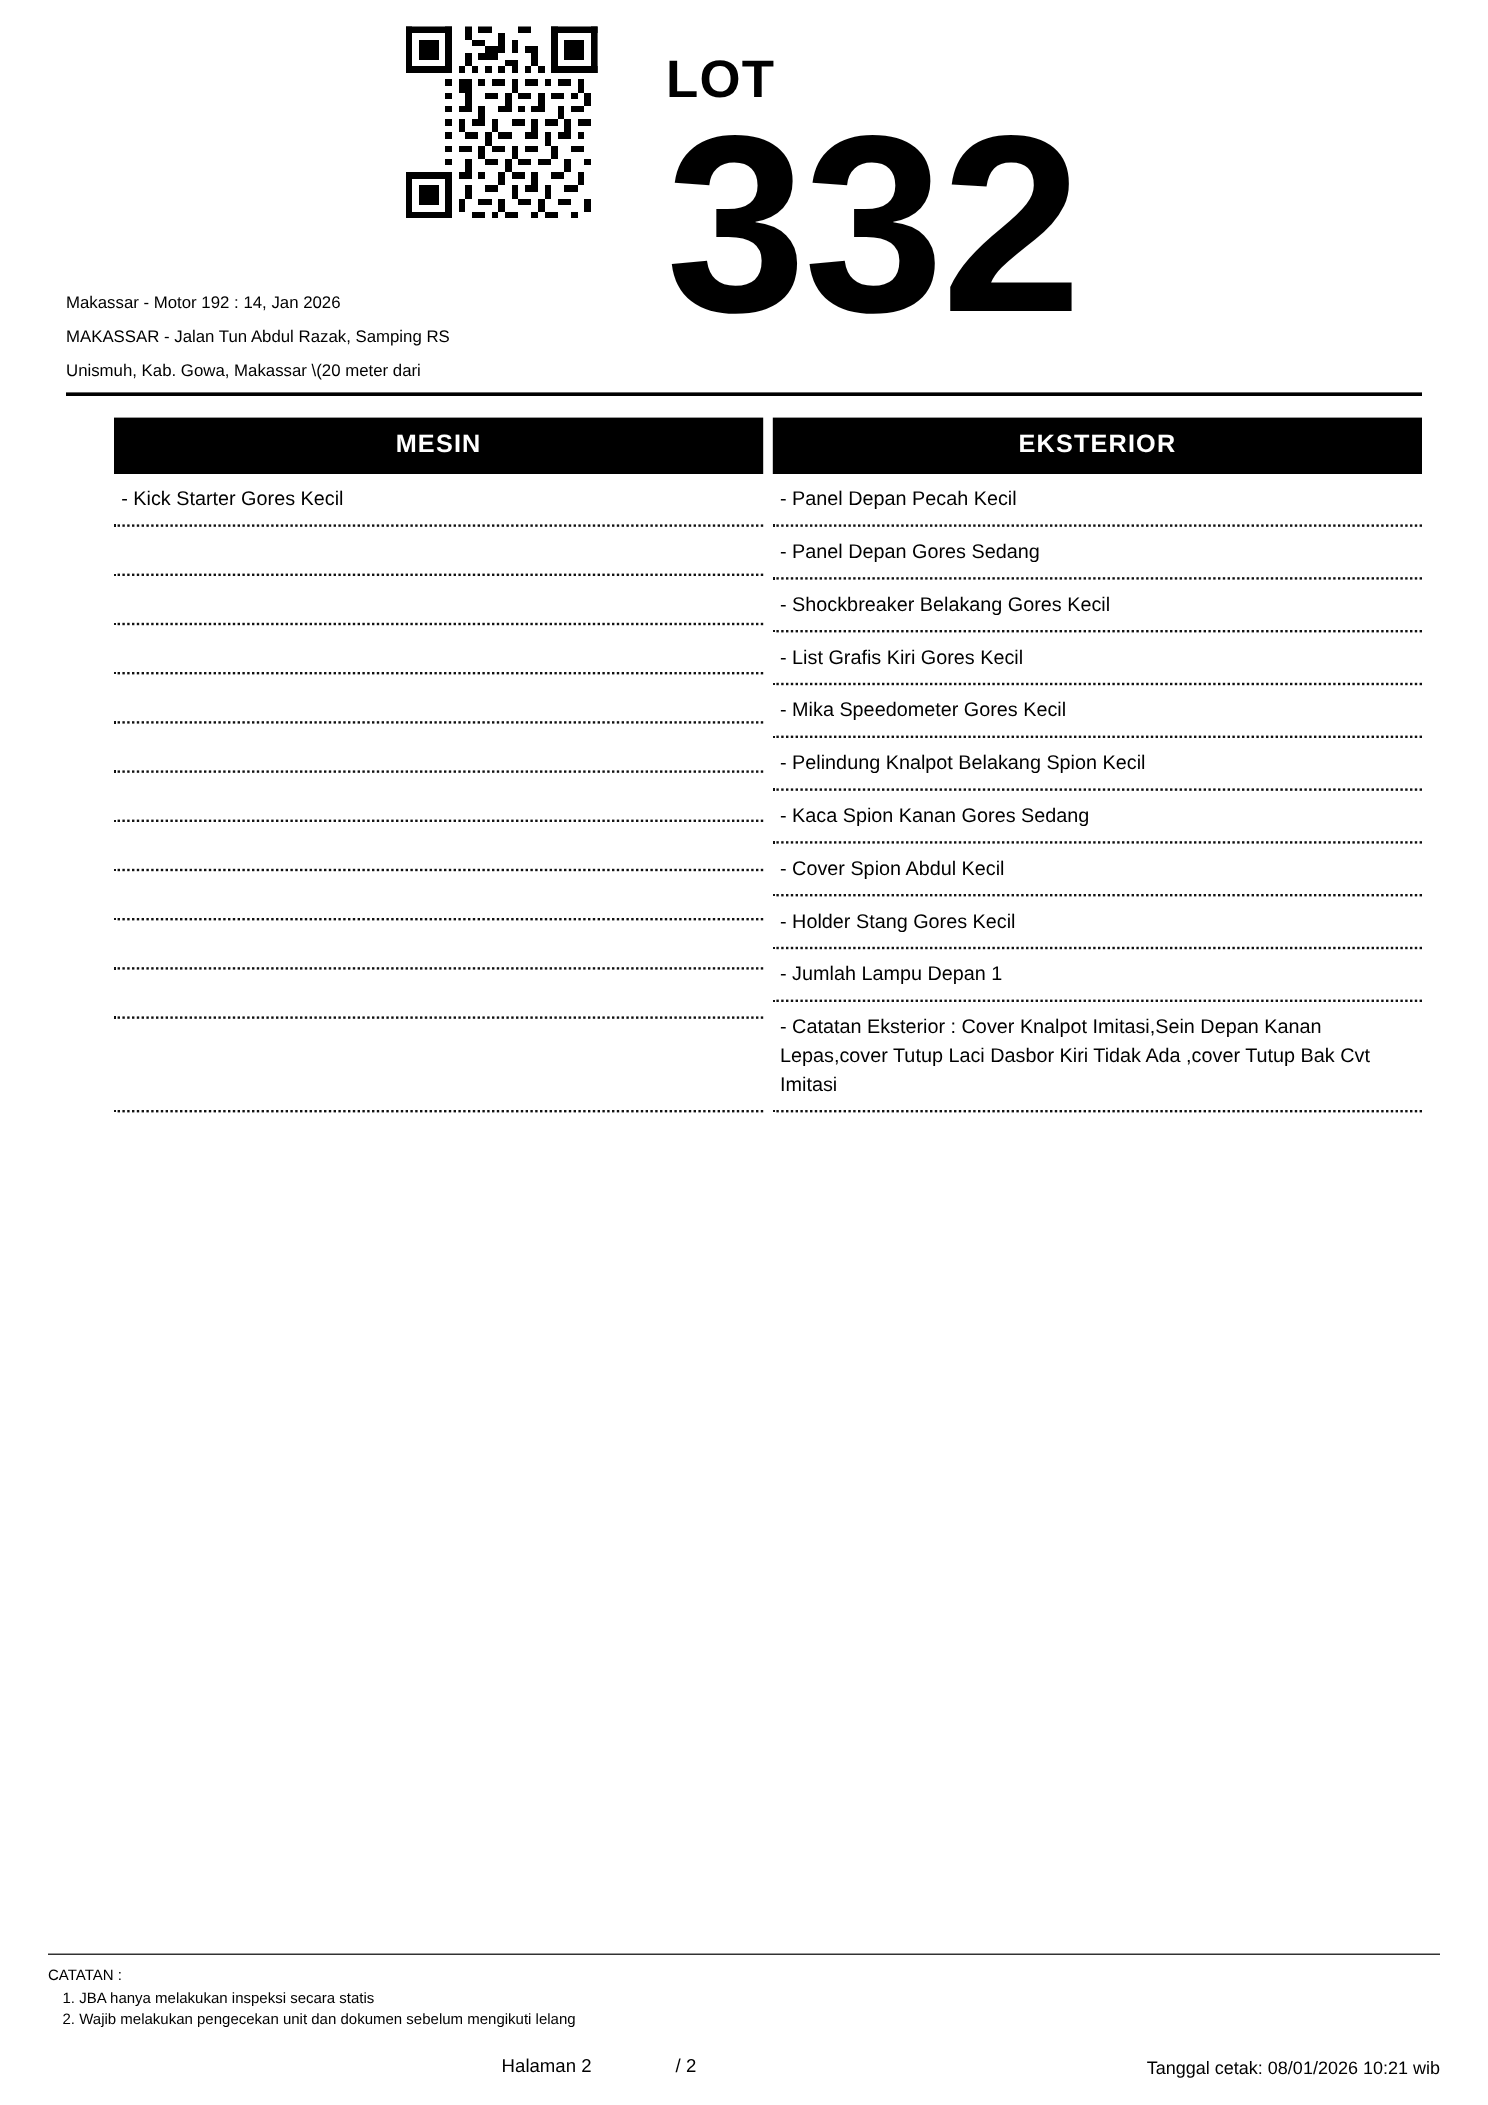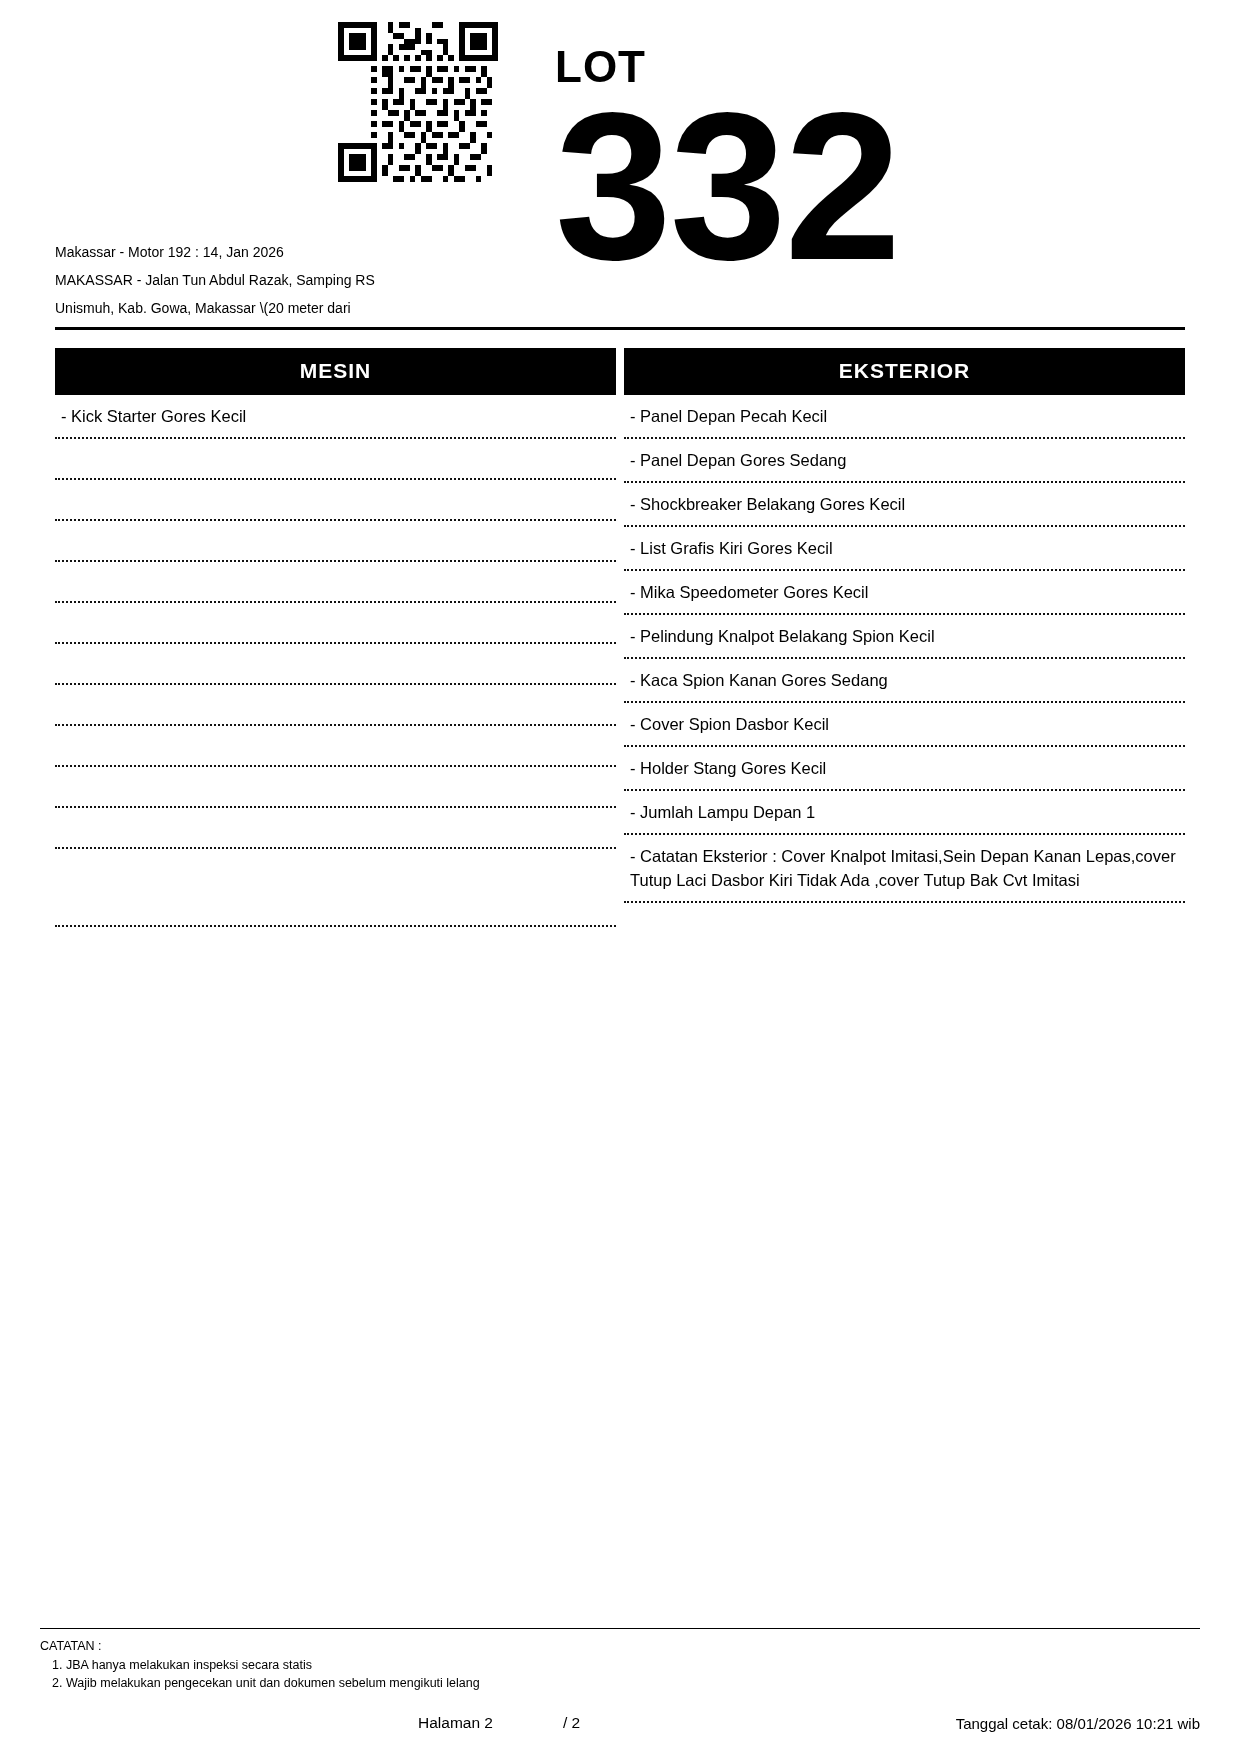--- a/index.html
+++ b/index.html
@@ -74,20 +74,21 @@
     top: 327px;
     border-top: 3px solid #000;
   }
 
   
   .columns {
     position: relative;
     margin-top: 18px;
     display: flex;
     gap: 8px;
+    margin-left: 40px;
   }
   .col {
     width: 50%;
   }
   .col-head {
     background: #000000;
     color: #ffffff;
     text-align: center;
     font-size: 21px;
     font-weight: bold;
@@ -320,21 +321,21 @@
 
     <div class="col">
       <div class="col-head">EKSTERIOR</div>
       <div class="item">- Panel Depan Pecah Kecil</div>
       <div class="item">- Panel Depan Gores Sedang</div>
       <div class="item">- Shockbreaker Belakang Gores Kecil</div>
       <div class="item">- List Grafis Kiri Gores Kecil</div>
       <div class="item">- Mika Speedometer Gores Kecil</div>
       <div class="item">- Pelindung Knalpot Belakang Spion Kecil</div>
       <div class="item">- Kaca Spion Kanan Gores Sedang</div>
-      <div class="item">- Cover Spion Dasbor Kecil</div>
+      <div class="item">- Cover Spion Abdul Kecil</div>
       <div class="item">- Holder Stang Gores Kecil</div>
       <div class="item">- Jumlah Lampu Depan 1</div>
       <div class="item">- Catatan Eksterior :  Cover Knalpot Imitasi,Sein Depan Kanan Lepas,cover Tutup Laci Dasbor Kiri Tidak Ada ,cover Tutup Bak Cvt Imitasi</div>
     </div>
 
   </div>
 
   <div class="footer">
     <div class="footer-rule"></div>
     <div class="catatan">

